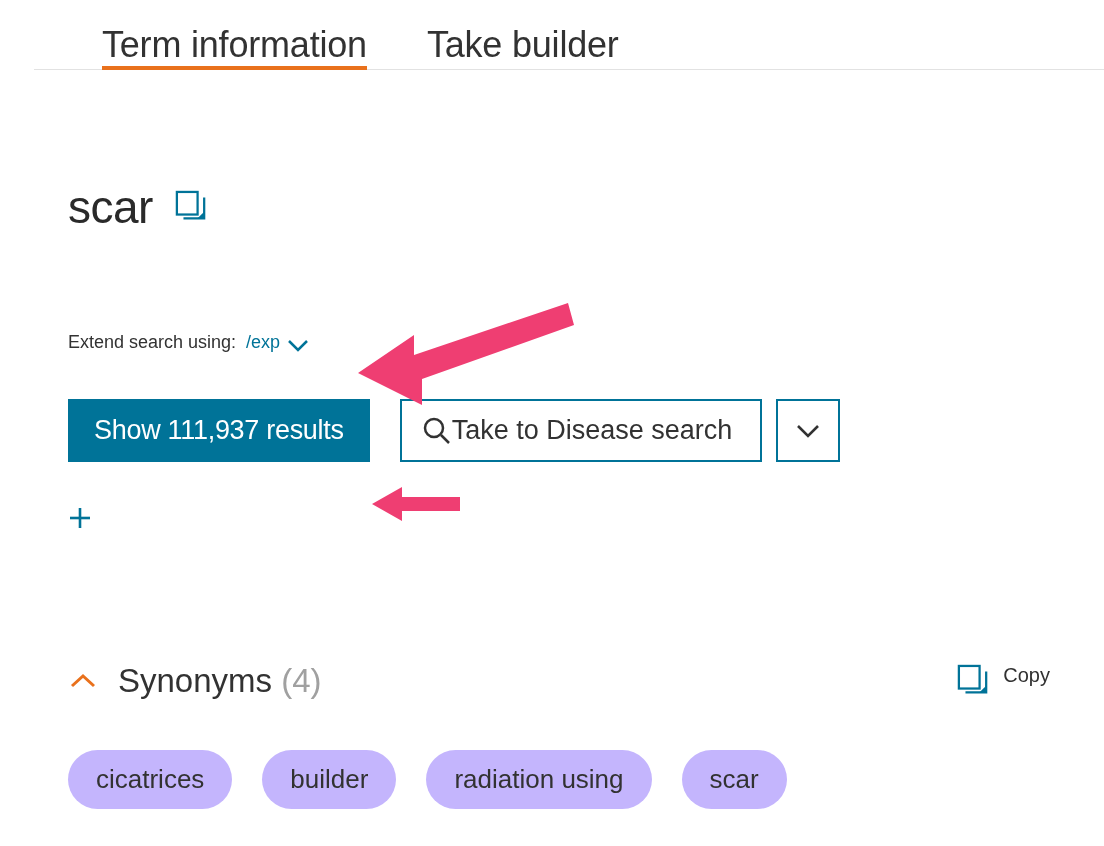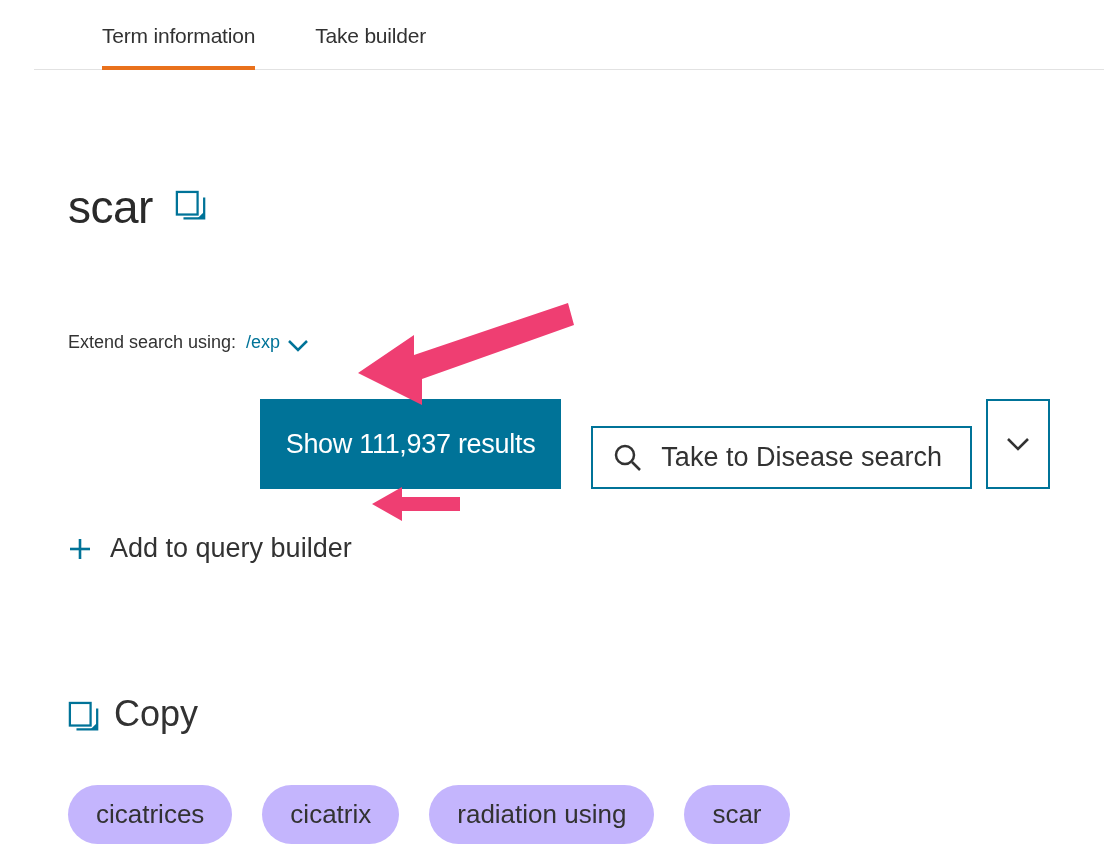--- a/index.html
+++ b/index.html
@@ -12,23 +12,22 @@
   }
   .tabs {
     display: flex;
     gap: 60px;
     padding: 24px 0 0 68px;
     border-bottom: 1px solid #e2e2e2;
     width: 1080px;
     margin-left: 34px;
   }
   .tab {
-    font-size: 21px;
-    color: #323232;
-    padding-bottom: 18px;
+    font-size: 36px;
+    color: #323232;
     cursor: pointer;
     letter-spacing: -0.2px;
   }
   .tab.active {
     border-bottom: 4px solid #e9711c;
     margin-bottom: -1px;
   }
   .content {
     padding: 110px 0 0 68px;
     width: 1050px;
@@ -69,42 +68,39 @@
   }
   .chev-down-sm {
     color: #007398;
   }
   .actions-row {
     margin-top: 46px;
     display: flex;
     gap: 30px;
     align-items: stretch;
     position: relative;
-    justify-content: flex-end;
   }
   .btn-primary {
     background: #007398;
     color: #fff;
     font-size: 27px;
     border: none;
     padding: 16px 26px;
     cursor: pointer;
     letter-spacing: -0.3px;
   }
   .btn-secondary {
     border: 2px solid #007398;
     background: #fff;
     color: #323232;
     font-size: 27px;
     padding: 14px 28px 14px 20px;
     cursor: pointer;
     display: inline-flex;
     align-items: center;
-    gap: 18px;
-    margin-top: 27px;
   }
   .btn-icon-only {
     border: 2px solid #007398;
     background: #fff;
     width: 64px;
     display: inline-flex;
     align-items: center;
     justify-content: center;
     cursor: pointer;
   }
@@ -136,23 +132,23 @@
   }
   .syn-title {
     font-size: 33px;
     color: #323232;
   }
   .syn-count {
     color: #a0a0a0;
   }
   .copy-btn {
     display: inline-flex;
-    align-items: flex-end;
+    align-items: flex-start;
     gap: 14px;
-    font-size: 36px;
+    font-size: 20px;
     color: #323232;
     cursor: pointer;
   }
   .chips {
     margin-top: 50px;
     display: flex;
     gap: 30px;
     flex-wrap: wrap;
   }
   .chip {
@@ -215,37 +211,45 @@
         </svg>
       </button>
     </div>
   </div>
 
   <div class="add-row">
     <svg width="24" height="24" viewBox="0 0 24 24" fill="none" stroke="#007398" stroke-width="2.6">
       <line x1="12" y1="2" x2="12" y2="22"></line>
       <line x1="2" y1="12" x2="22" y2="12"></line>
     </svg>
-    <span>Add to query builder</span>
   </div>
 
   <div class="syn-header">
+    <div class="syn-left">
+      <svg width="30" height="20" viewBox="0 0 30 20" fill="none" stroke="#e9711c" stroke-width="3">
+        <polyline points="4 15 15 5 26 15"></polyline>
+      </svg>
+      <span class="syn-title">
+        <span>Synonyms</span>
+        <span class="syn-count">(4)</span>
+      </span>
+    </div>
     <div class="copy-btn">
       <svg width="32" height="34" viewBox="0 0 34 36" fill="none" stroke="#007398" stroke-width="2.4">
         <rect x="2" y="2" width="22" height="24"></rect>
         <polyline points="9 30 31 30 31 8" fill="none"></polyline>
         <polyline points="24 30 31 30 31 23" fill="#007398" stroke="none"></polyline>
       </svg>
       <span>Copy</span>
     </div>
   </div>
 
   <div class="chips">
     <span class="chip">cicatrices</span>
-    <span class="chip">cicatrix</span>
+    <span class="chip">builder</span>
     <span class="chip">radiation using</span>
     <span class="chip">scar</span>
   </div>
 
 </div>
 
 <svg class="arrow" style="left:358px; top:295px;" width="220" height="120" viewBox="0 0 220 120">
   <polygon points="0,78 56,40 56,60 210,8 216,30 64,84 64,110" fill="#ef3e72"></polygon>
 </svg>
 <svg class="arrow" style="left:372px; top:484px;" width="90" height="42" viewBox="0 0 90 42">

